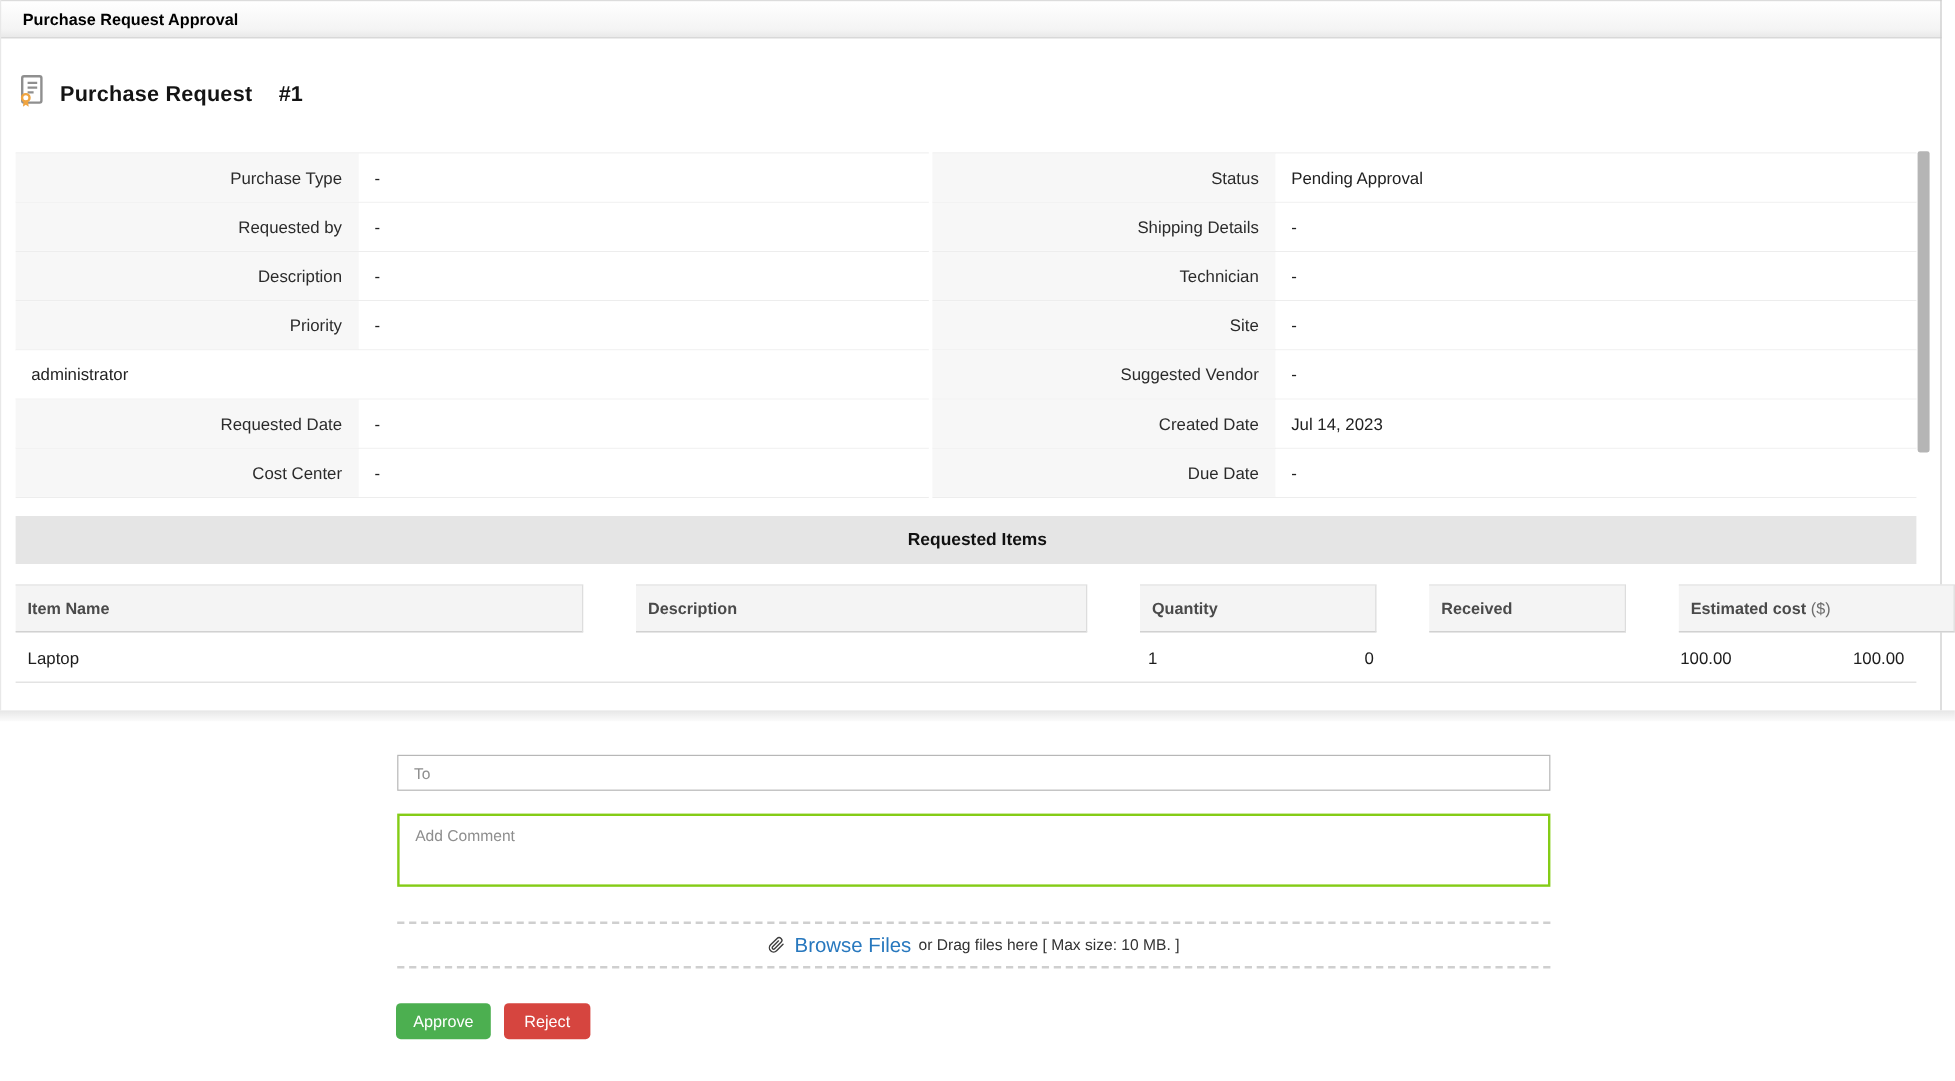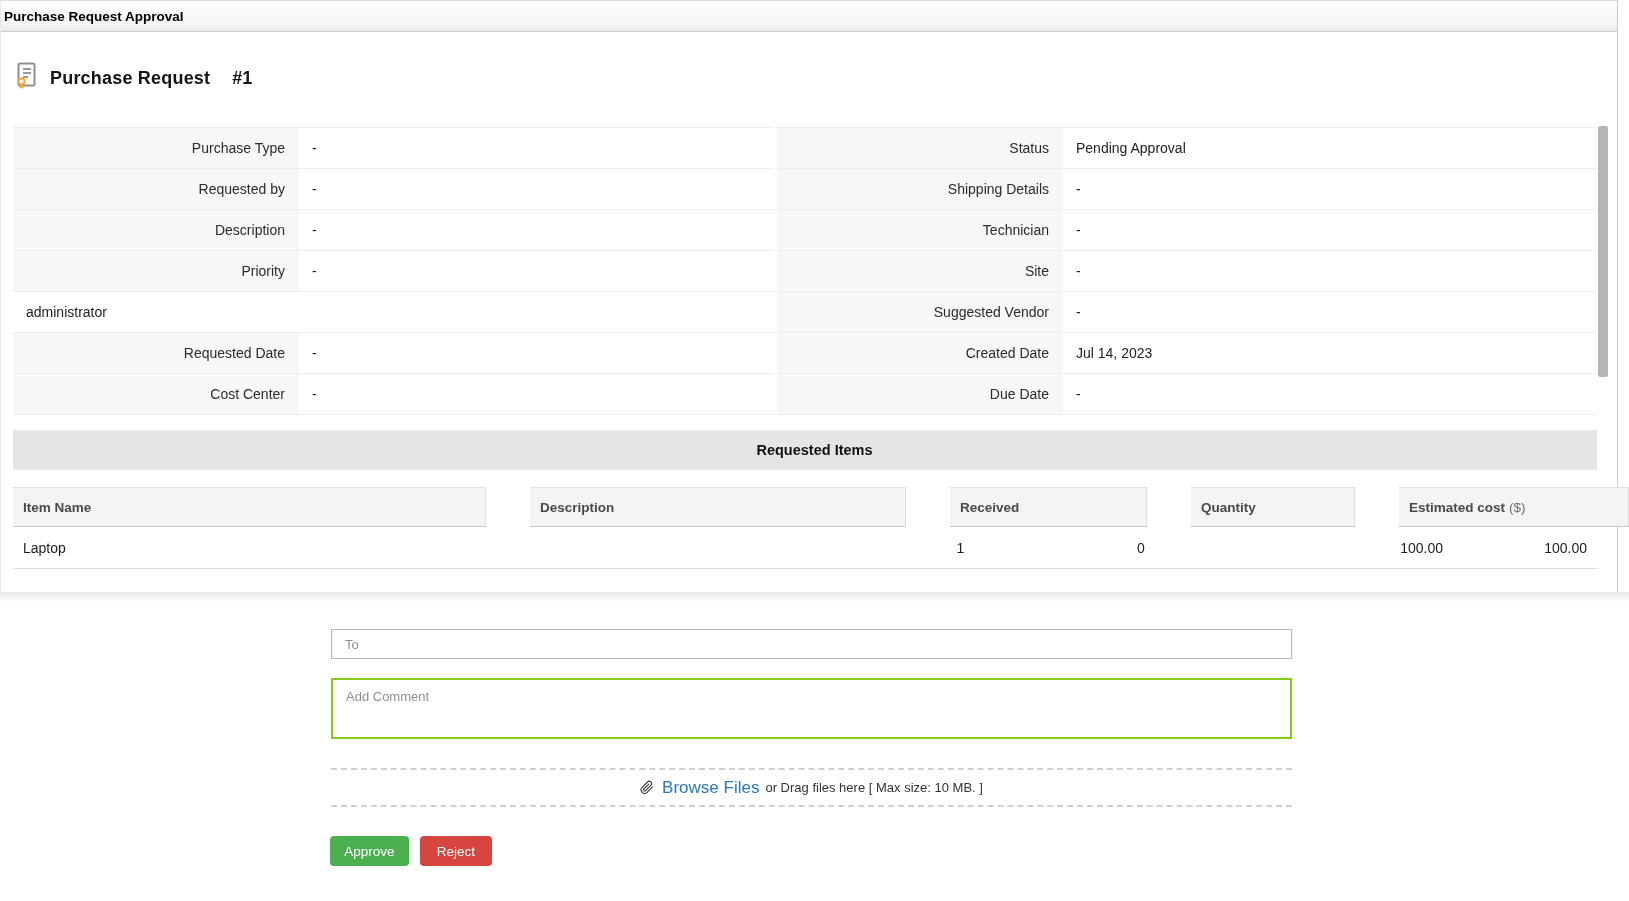--- a/index.html
+++ b/index.html
@@ -6,21 +6,21 @@
   html,body { width:1629px; height:901px; background:#fff; overflow:hidden;
               font-family:"Liberation Sans", sans-serif; color:#222; }
   .abs { position:absolute; }
 
   
   .panel-border { left:0; top:0; width:1618px; height:592px;
                   border-left:1px solid #e8e8e8; border-right:1px solid #c9c9c9; pointer-events:none; }
   .titlebar { left:0; top:0; width:1618px; height:32px;
               background:linear-gradient(180deg,#ffffff 0%,#f4f4f4 78%,#e9e9e9 100%);
               border-top:1px solid #dcdcdc; border-bottom:1px solid #cfcfcf;
-              display:flex; align-items:center; padding-left:4px; }
+              display:flex; align-items:center; padding-left:19px; }
   .titlebar span { font-size:13.5px; font-weight:bold; color:#000; }
 
   .pr-header { left:15px; top:60px; height:36px; display:flex; align-items:center; gap:13px; }
   .pr-title { font-size:18px; font-weight:bold; color:#141414; letter-spacing:.2px; }
   .pr-number { font-size:18px; font-weight:bold; color:#141414; margin-left:9px; }
 
   
   .details { left:13px; top:127px; width:1584px; display:flex; gap:3px; }
   .d-half { border-bottom:1px solid #ededed; }
   .d-half.left  { width:761px; }
@@ -172,24 +172,24 @@
 
 <div class="abs items">
   <div class="i-head" id="items-head">
       <div class="th">
         <span>Item Name</span>
       </div>
       <div class="th">
         <span>Description</span>
       </div>
       <div class="th">
+        <span>Quantity</span>
+      </div>
+      <div class="th">
         <span>Received</span>
-      </div>
-      <div class="th">
-        <span>Quantity</span>
       </div>
       <div class="th">
         <span>Estimated cost</span>
         <span class="unit">($)</span>
       </div>
       <div class="th">
         <span>Total</span>
         <span class="unit">($)</span>
       </div>
     </div>

